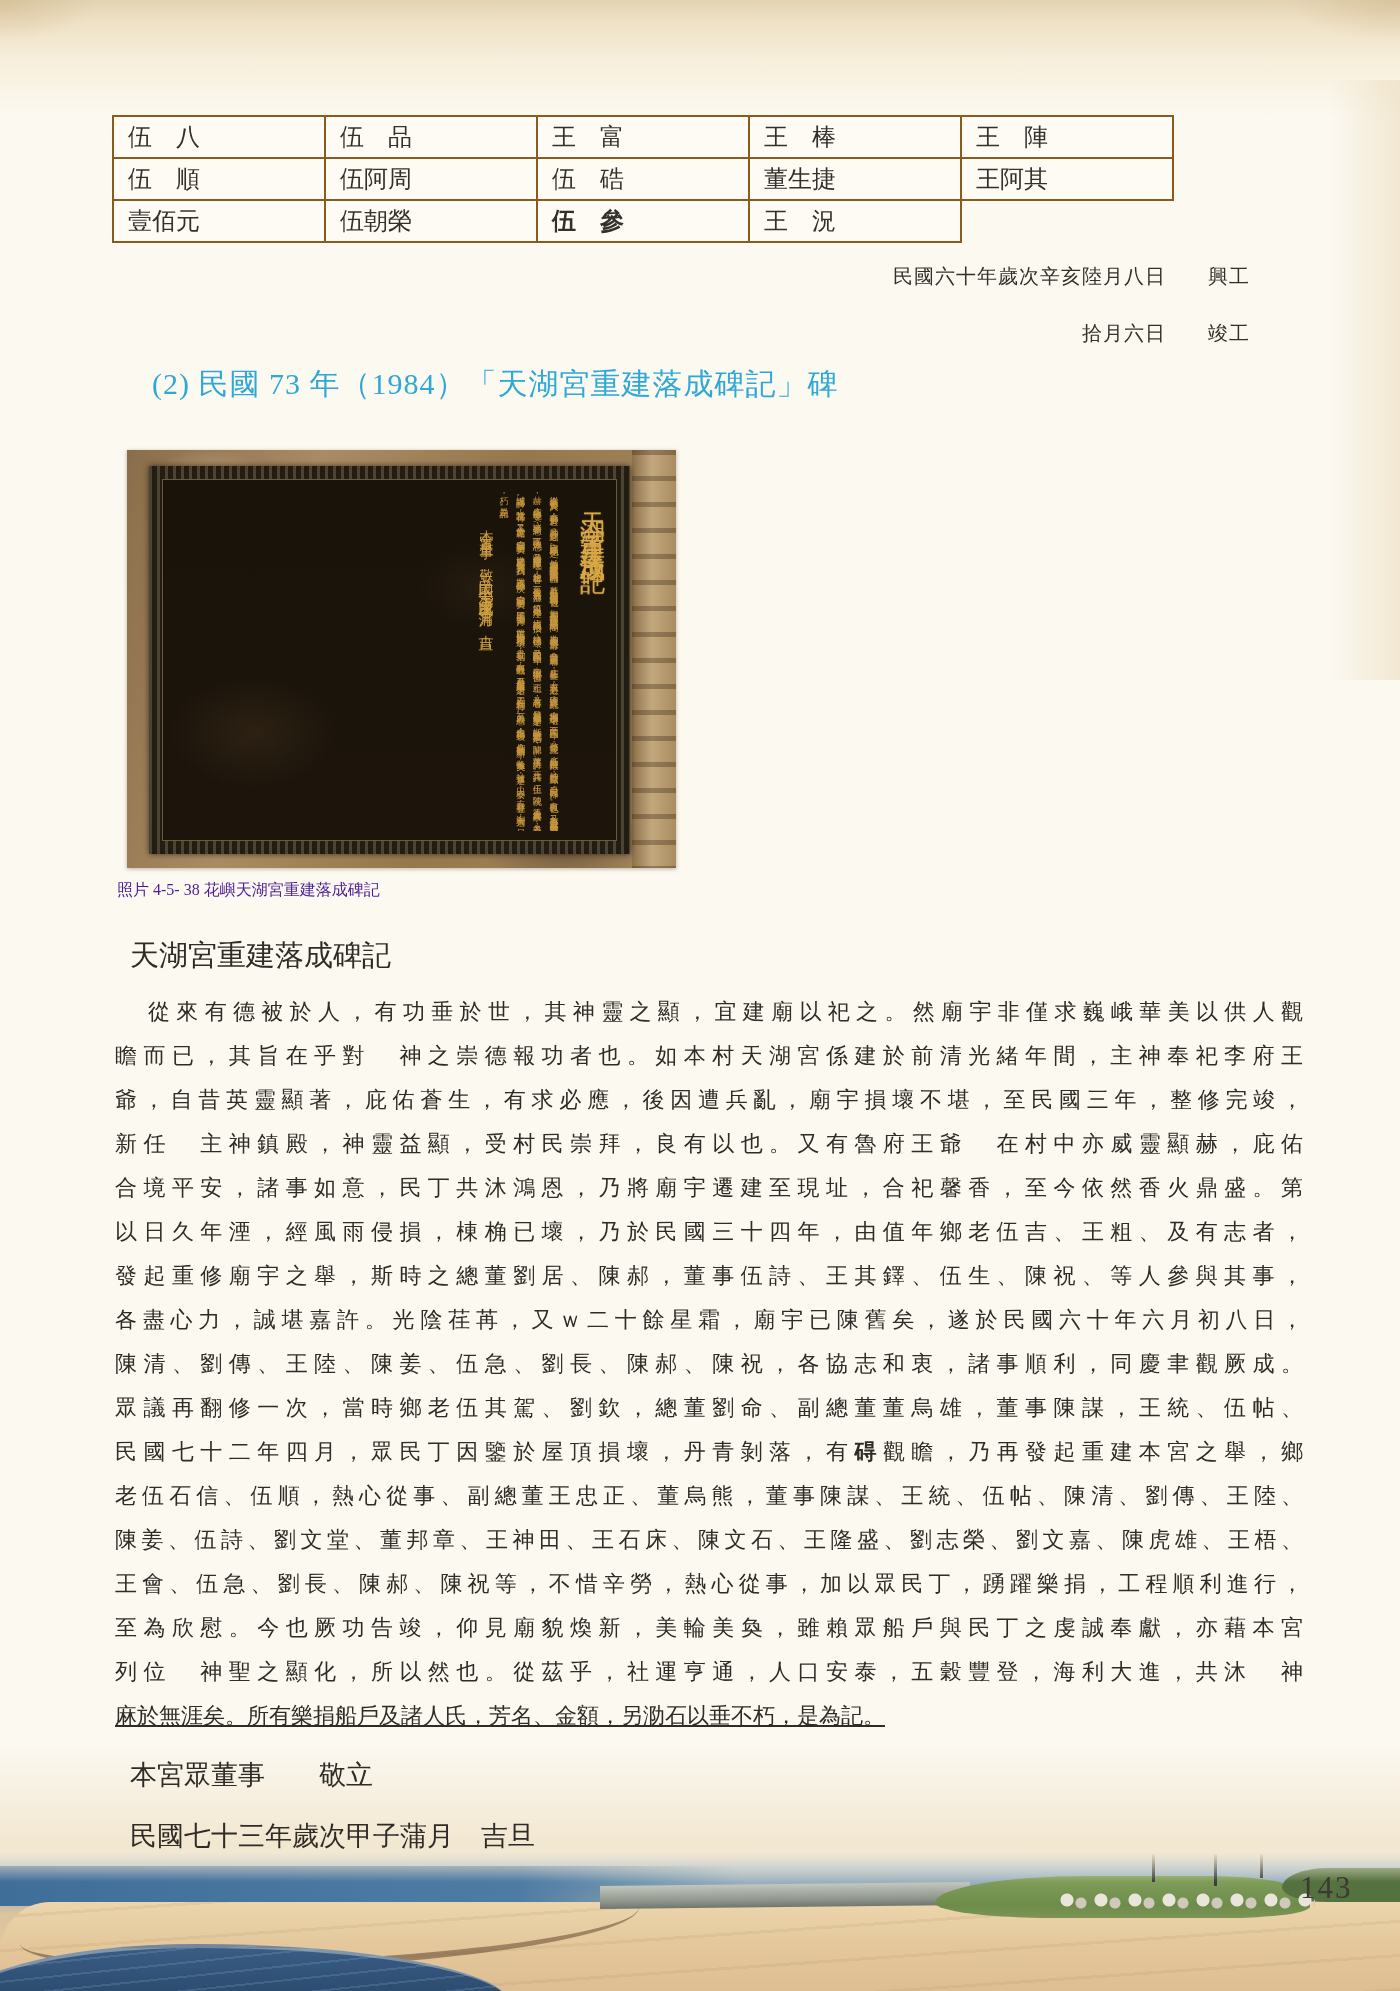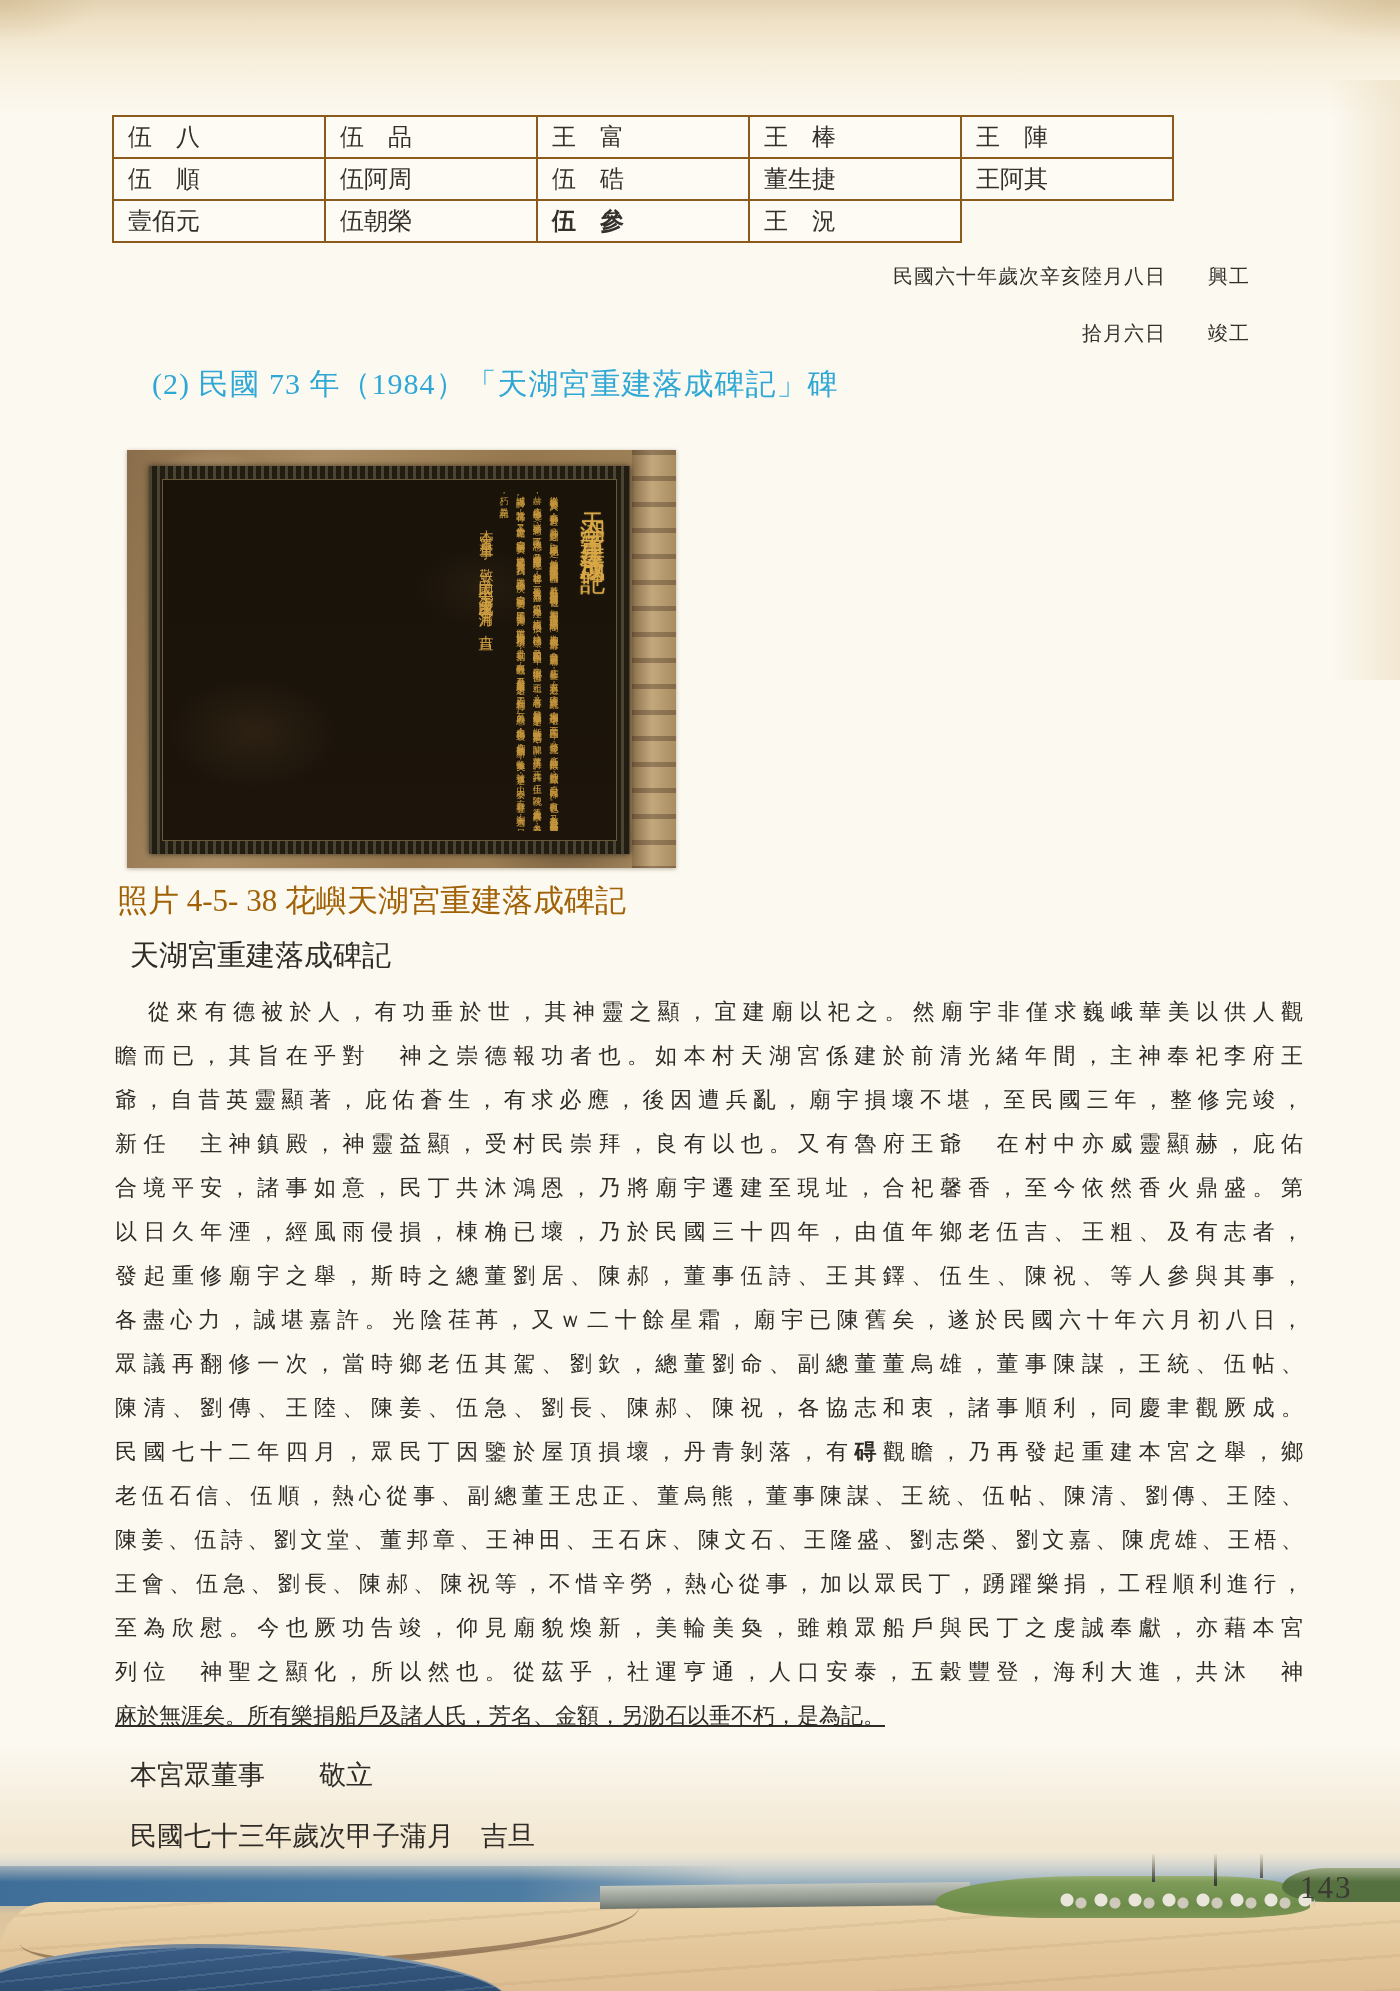--- a/index.html
+++ b/index.html
@@ -94,21 +94,21 @@
     margin-left:14px; padding-top:4px; text-shadow:0 0 2px rgba(255,210,120,.35);
   }
   .st-body{
     display:inline-block; font-size:9px; line-height:1.85; color:#c6973d;
     letter-spacing:1px; max-height:100%;
   }
   .st-sig{display:inline-block; font-size:14px; margin-left:8px; padding-top:30px; letter-spacing:4px; color:#cf9f42;}
   .st-date{display:inline-block; font-size:15px; margin-left:6px; letter-spacing:3px; color:#cf9f42;}
 
   
-  .photo-caption{position:absolute; left:117px; top:880px; font-size:31px; color:#a16207;}
+  .photo-caption{position:absolute; left:117px; top:880px; font-size:16px; color:#4c1d95;}
   .article-title{position:absolute; left:130px; top:936px; font-size:29px; color:#2f2c28;}
   .article{position:absolute; left:115px; top:990px; width:1188px;}
   .article .line{
     height:44px; line-height:44px; font-size:22px; color:#2f2c28;
     text-align:justify; text-align-last:justify; white-space:nowrap; overflow:visible;
   }
   .article .line.indent{padding-left:33px;}
   .article .line.last{text-align-last:left;text-decoration:underline;}
   .closing-sig{position:absolute; left:130px; top:1757px; font-size:27px;}
   .closing-date{position:absolute; left:130px; top:1818px; font-size:27px;}
@@ -235,22 +235,22 @@
 
   <div class="article">
     <div class="line indent">從來有德被於人，有功垂於世，其神靈之顯，宜建廟以祀之。然廟宇非僅求巍峨華美以供人觀</div>
     <div class="line">瞻而已，其旨在乎對　神之崇德報功者也。如本村天湖宮係建於前清光緒年間，主神奉祀李府王</div>
     <div class="line">爺，自昔英靈顯著，庇佑蒼生，有求必應，後因遭兵亂，廟宇損壞不堪，至民國三年，整修完竣，</div>
     <div class="line">新任　主神鎮殿，神靈益顯，受村民崇拜，良有以也。又有魯府王爺　在村中亦威靈顯赫，庇佑</div>
     <div class="line">合境平安，諸事如意，民丁共沐鴻恩，乃將廟宇遷建至現址，合祀馨香，至今依然香火鼎盛。第</div>
     <div class="line">以日久年湮，經風雨侵損，棟桷已壞，乃於民國三十四年，由值年鄉老伍吉、王粗、及有志者，</div>
     <div class="line">發起重修廟宇之舉，斯時之總董劉居、陳郝，董事伍詩、王其鐸、伍生、陳祝、等人參與其事，</div>
     <div class="line">各盡心力，誠堪嘉許。光陰荏苒，又ｗ二十餘星霜，廟宇已陳舊矣，遂於民國六十年六月初八日，</div>
+    <div class="line">陳清、劉傳、王陸、陳姜、伍急、劉長、陳郝、陳祝，各協志和衷，諸事順利，同慶聿觀厥成。</div>
     <div class="line">眾議再翻修一次，當時鄉老伍其駕、劉欽，總董劉命、副總董董烏雄，董事陳謀，王統、伍帖、</div>
-    <div class="line">陳清、劉傳、王陸、陳姜、伍急、劉長、陳郝、陳祝，各協志和衷，諸事順利，同慶聿觀厥成。</div>
     <div class="line"><span>民國七十二年四月，眾民丁因鑒於屋頂損壞，丹青剝落，有</span><b>碍</b><span>觀瞻，乃再發起重建本宮之舉，鄉</span></div>
     <div class="line">老伍石信、伍順，熱心從事、副總董王忠正、董烏熊，董事陳謀、王統、伍帖、陳清、劉傳、王陸、</div>
     <div class="line">陳姜、伍詩、劉文堂、董邦章、王神田、王石床、陳文石、王隆盛、劉志榮、劉文嘉、陳虎雄、王梧、</div>
     <div class="line">王會、伍急、劉長、陳郝、陳祝等，不惜辛勞，熱心從事，加以眾民丁，踴躍樂捐，工程順利進行，</div>
     <div class="line">至為欣慰。今也厥功告竣，仰見廟貌煥新，美輪美奐，雖賴眾船戶與民丁之虔誠奉獻，亦藉本宮</div>
     <div class="line">列位　神聖之顯化，所以然也。從茲乎，社運亨通，人口安泰，五穀豐登，海利大進，共沐　神</div>
     <div class="line last">麻於無涯矣。所有樂捐船戶及諸人氏，芳名、金額，另泐石以垂不朽，是為記。</div>
   </div>
 
   <div class="closing-sig">本宮眾董事　　敬立</div>

